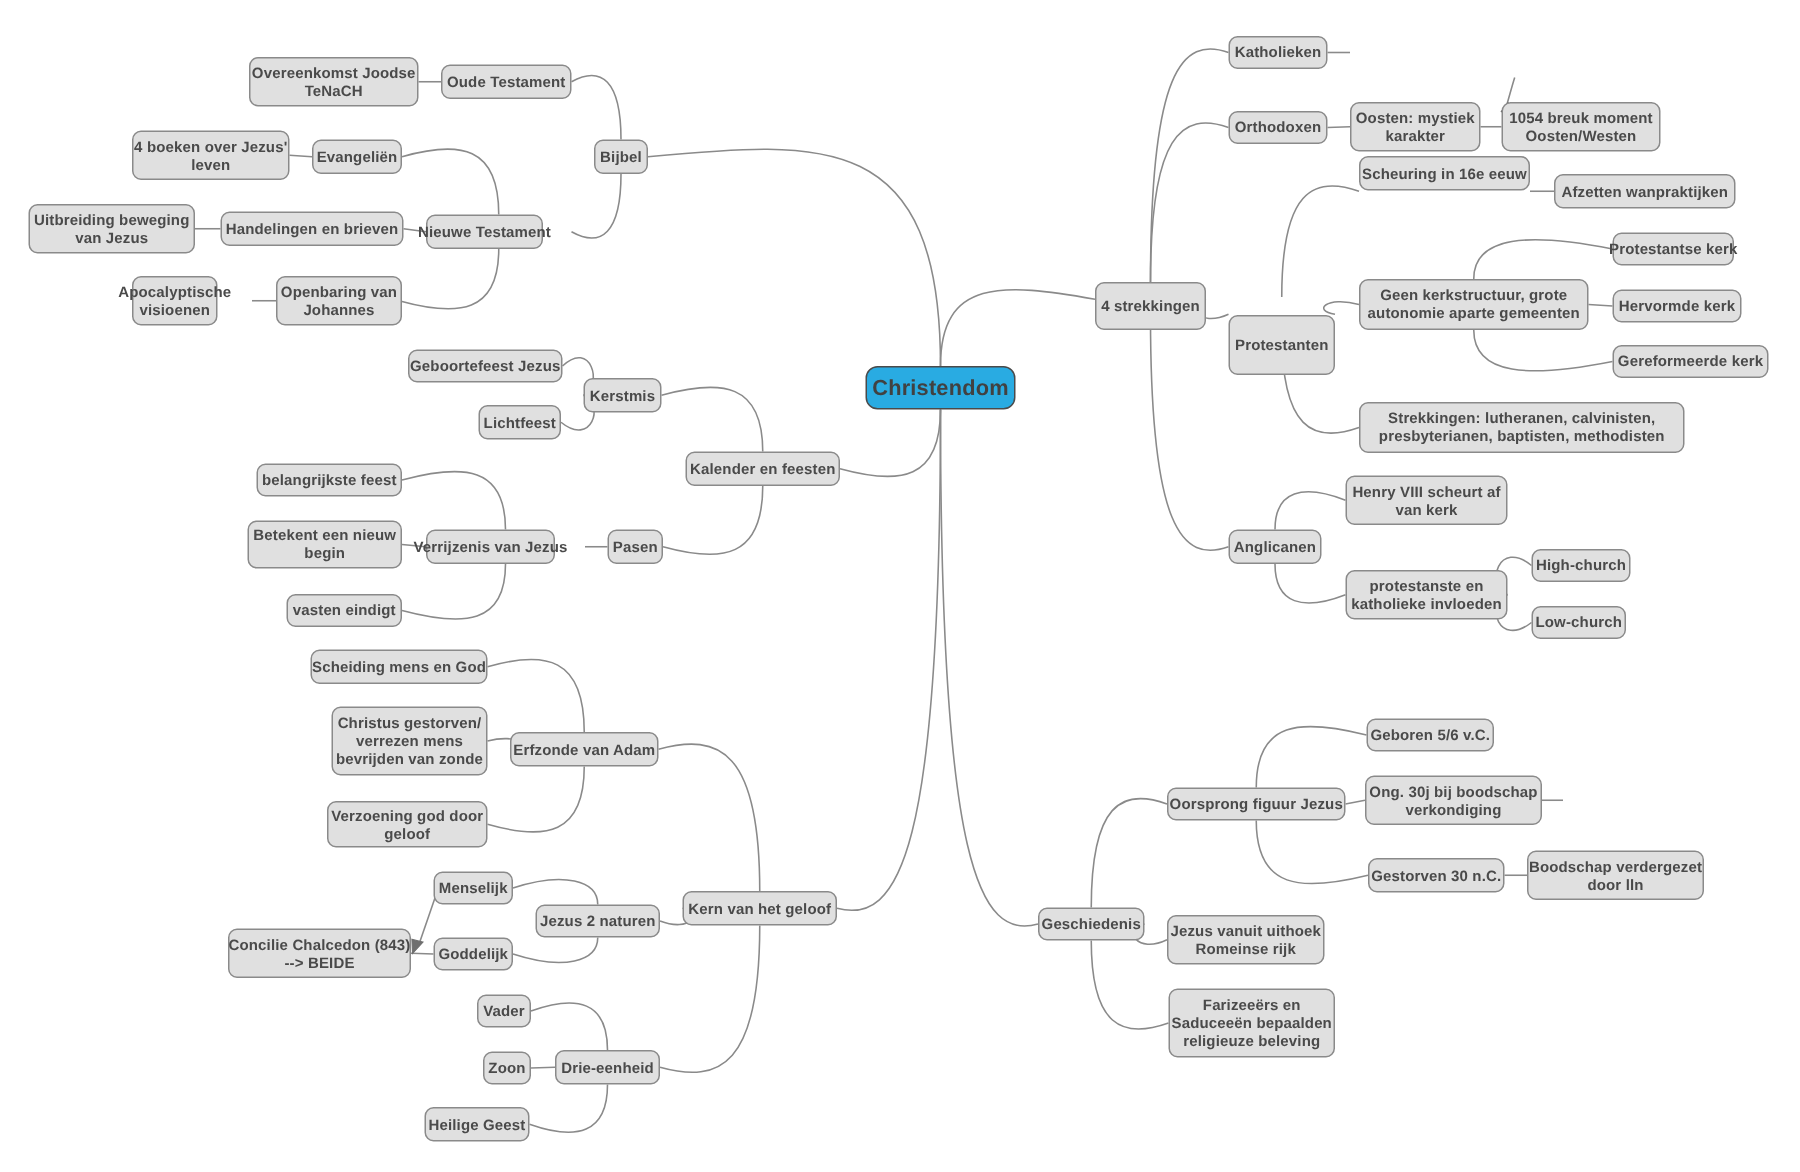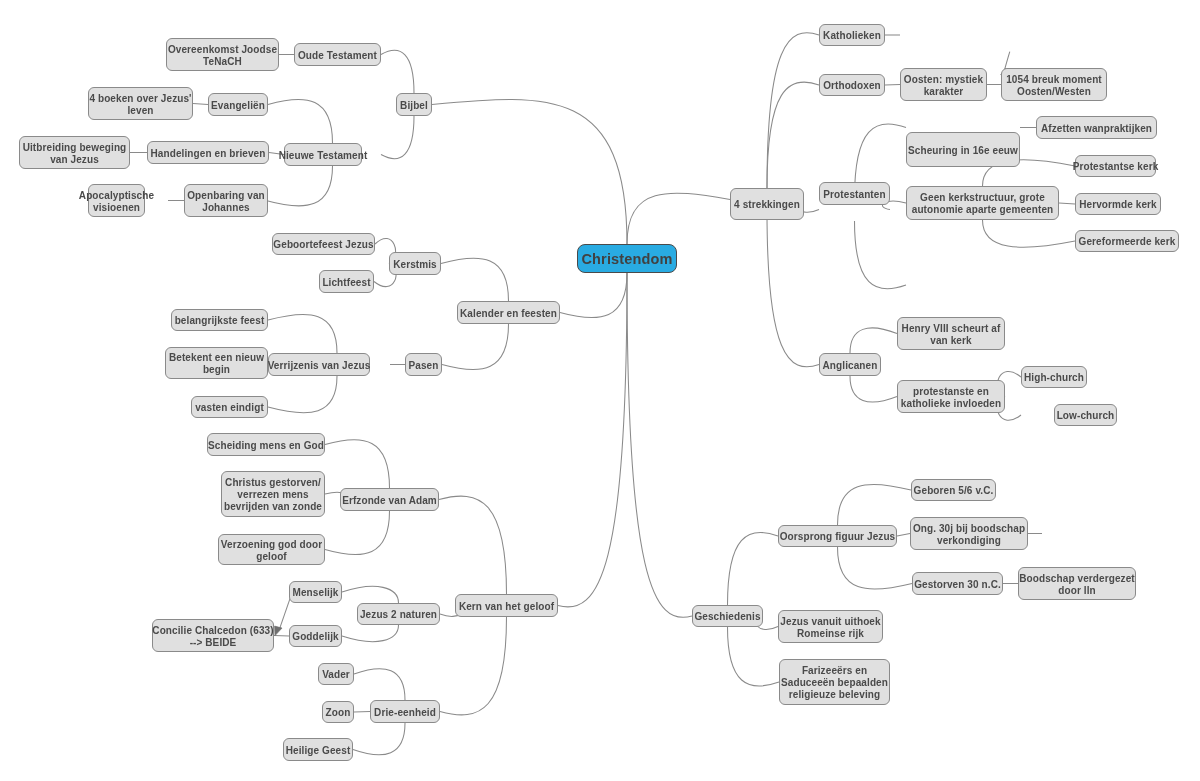--- a/index.html
+++ b/index.html
@@ -157,21 +157,21 @@
     </div>
 <div class="node" style="left:272px;top:233px;width:103px;height:22px">
       <span class="ln">Geboortefeest Jezus</span>
     </div>
 <div class="node" style="left:319px;top:270px;width:55px;height:23px">
       <span class="ln">Lichtfeest</span>
     </div>
 <div class="node" style="left:405px;top:353px;width:37px;height:23px">
       <span class="ln">Pasen</span>
     </div>
-<div class="node" style="left:268px;top:353px;width:102px;height:23px">
+<div class="node" style="left:284px;top:353px;width:86px;height:23px">
       <span class="ln">Verrijzenis van Jezus</span>
     </div>
 <div class="node" style="left:171px;top:309px;width:97px;height:22px">
       <span class="ln">belangrijkste feest</span>
     </div>
 <div class="node" style="left:165px;top:347px;width:103px;height:32px">
       <span class="ln">Betekent een nieuw</span>
       <span class="ln">begin</span>
     </div>
 <div class="node" style="left:191px;top:396px;width:77px;height:22px">
@@ -198,21 +198,21 @@
 <div class="node" style="left:357px;top:603px;width:83px;height:22px">
       <span class="ln">Jezus 2 naturen</span>
     </div>
 <div class="node" style="left:289px;top:581px;width:53px;height:22px">
       <span class="ln">Menselijk</span>
     </div>
 <div class="node" style="left:289px;top:625px;width:53px;height:22px">
       <span class="ln">Goddelijk</span>
     </div>
 <div class="node" style="left:152px;top:619px;width:122px;height:33px">
-      <span class="ln">Concilie Chalcedon (633)</span>
+      <span class="ln">Concilie Chalcedon (843)</span>
       <span class="ln">--&gt; BEIDE</span>
     </div>
 <div class="node" style="left:370px;top:700px;width:70px;height:23px">
       <span class="ln">Drie-eenheid</span>
     </div>
 <div class="node" style="left:318px;top:663px;width:36px;height:22px">
       <span class="ln">Vader</span>
     </div>
 <div class="node" style="left:322px;top:701px;width:32px;height:22px">
       <span class="ln">Zoon</span>
@@ -230,57 +230,61 @@
       <span class="ln">Orthodoxen</span>
     </div>
 <div class="node" style="left:900px;top:68px;width:87px;height:33px">
       <span class="ln">Oosten: mystiek</span>
       <span class="ln">karakter</span>
     </div>
 <div class="node" style="left:1001px;top:68px;width:106px;height:33px">
       <span class="ln">1054 breuk moment</span>
       <span class="ln">Oosten/Westen</span>
     </div>
-<div class="node" style="left:819px;top:182px;width:71px;height:23px">
+<div class="node" style="left:819px;top:210px;width:71px;height:40px">
       <span class="ln">Protestanten</span>
     </div>
-<div class="node" style="left:906px;top:132px;width:114px;height:35px">
+<div class="node" style="left:906px;top:104px;width:114px;height:23px">
       <span class="ln">Scheuring in 16e eeuw</span>
     </div>
 <div class="node" style="left:1036px;top:116px;width:121px;height:23px">
       <span class="ln">Afzetten wanpraktijken</span>
     </div>
 <div class="node" style="left:906px;top:186px;width:153px;height:34px">
       <span class="ln">Geen kerkstructuur, grote</span>
       <span class="ln">autonomie aparte gemeenten</span>
     </div>
 <div class="node" style="left:1075px;top:155px;width:81px;height:22px">
       <span class="ln">Protestantse kerk</span>
     </div>
 <div class="node" style="left:1075px;top:193px;width:86px;height:22px">
       <span class="ln">Hervormde kerk</span>
     </div>
 <div class="node" style="left:1075px;top:230px;width:104px;height:22px">
       <span class="ln">Gereformeerde kerk</span>
     </div>
+<div class="node" style="left:906px;top:268px;width:217px;height:34px">
+      <span class="ln">Strekkingen: lutheranen, calvinisten,</span>
+      <span class="ln">presbyterianen, baptisten, methodisten</span>
+    </div>
 <div class="node" style="left:819px;top:353px;width:62px;height:23px">
       <span class="ln">Anglicanen</span>
     </div>
 <div class="node" style="left:897px;top:317px;width:108px;height:33px">
       <span class="ln">Henry VIII scheurt af</span>
       <span class="ln">van kerk</span>
     </div>
 <div class="node" style="left:897px;top:380px;width:108px;height:33px">
       <span class="ln">protestanste en</span>
       <span class="ln">katholieke invloeden</span>
     </div>
 <div class="node" style="left:1021px;top:366px;width:66px;height:22px">
       <span class="ln">High-church</span>
     </div>
-<div class="node" style="left:1054px;top:404px;width:63px;height:22px">
+<div class="node" style="left:1021px;top:404px;width:63px;height:22px">
       <span class="ln">Low-church</span>
     </div>
 <div class="node" style="left:692px;top:605px;width:71px;height:22px">
       <span class="ln">Geschiedenis</span>
     </div>
 <div class="node" style="left:778px;top:525px;width:119px;height:22px">
       <span class="ln">Oorsprong figuur Jezus</span>
     </div>
 <div class="node" style="left:911px;top:479px;width:85px;height:22px">
       <span class="ln">Geboren 5/6 v.C.</span>

